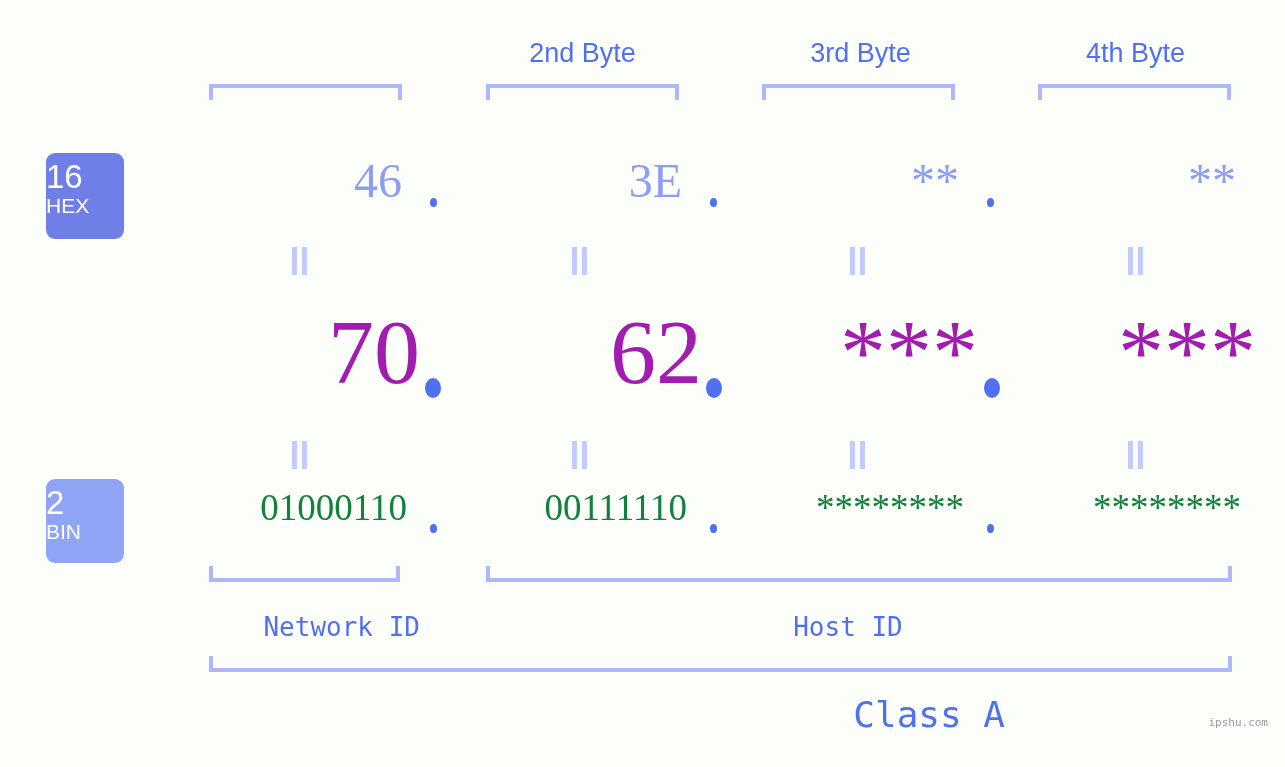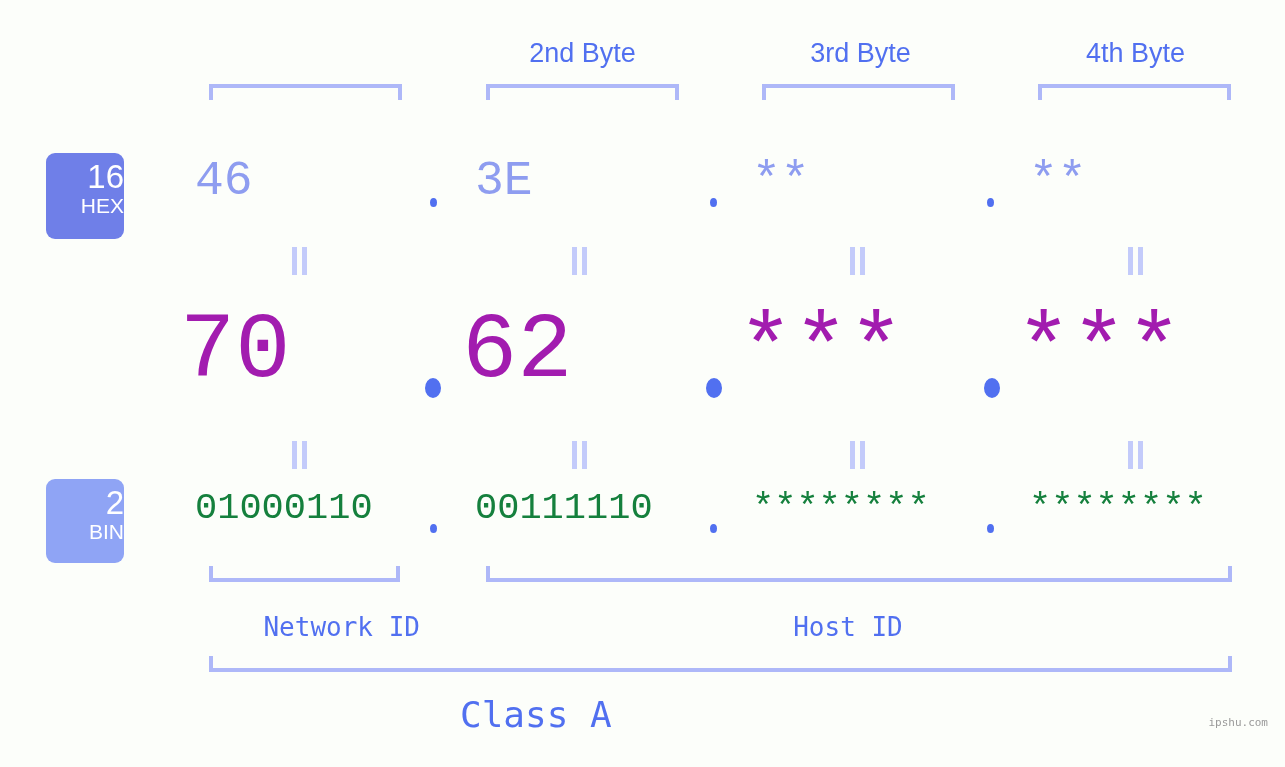--- a/index.html
+++ b/index.html
@@ -56,21 +56,21 @@
     box-sizing: border-box;
   }
 
   
   .badge {
     position: absolute;
     left: 46px;
     width: 78px;
     border-radius: 9px;
     color: #ffffff;
-    text-align: right;
+    text-align: left;
     font-family: "Liberation Sans", sans-serif;
     box-sizing: border-box;
     padding-top: 7px;
   }
   .badge .radix {
     display: block;
     font-size: 33px;
     line-height: 33px;
     font-weight: 400;
   }
@@ -80,23 +80,23 @@
     line-height: 26px;
     font-weight: 400;
   }
   #badge-hex { top: 153px; height: 86px; background: #6f7fe8; }
   #badge-dec { top: 315px; height: 86px; background: #8292ee; }
   #badge-bin { top: 479px; height: 84px; background: #8fa4f5; }
 
   
   .cell {
     position: absolute;
-    text-align: left;
-    white-space: nowrap;
-    font-family: Liberation Mono, monospace;
+    text-align: right;
+    white-space: nowrap;
+    font-family: Liberation Serif, serif;
   }
 
   
   .row-hex .cell {
     top: 152px;
     height: 58px;
     line-height: 58px;
     font-size: 48px;
     color: #8e9df0;
   }
@@ -153,21 +153,21 @@
     font-size: 26px;
     line-height: 32px;
     color: #5170f0;
     white-space: nowrap;
   }
 
   
   #class-label {
     position: absolute;
     top: 693px;
-    text-align: left;
+    text-align: right;
     font-family: "DejaVu Sans Mono", monospace;
     font-size: 36px;
     line-height: 44px;
     color: #5170f0;
     white-space: nowrap;
   }
 
   
   #watermark {
     position: absolute;

